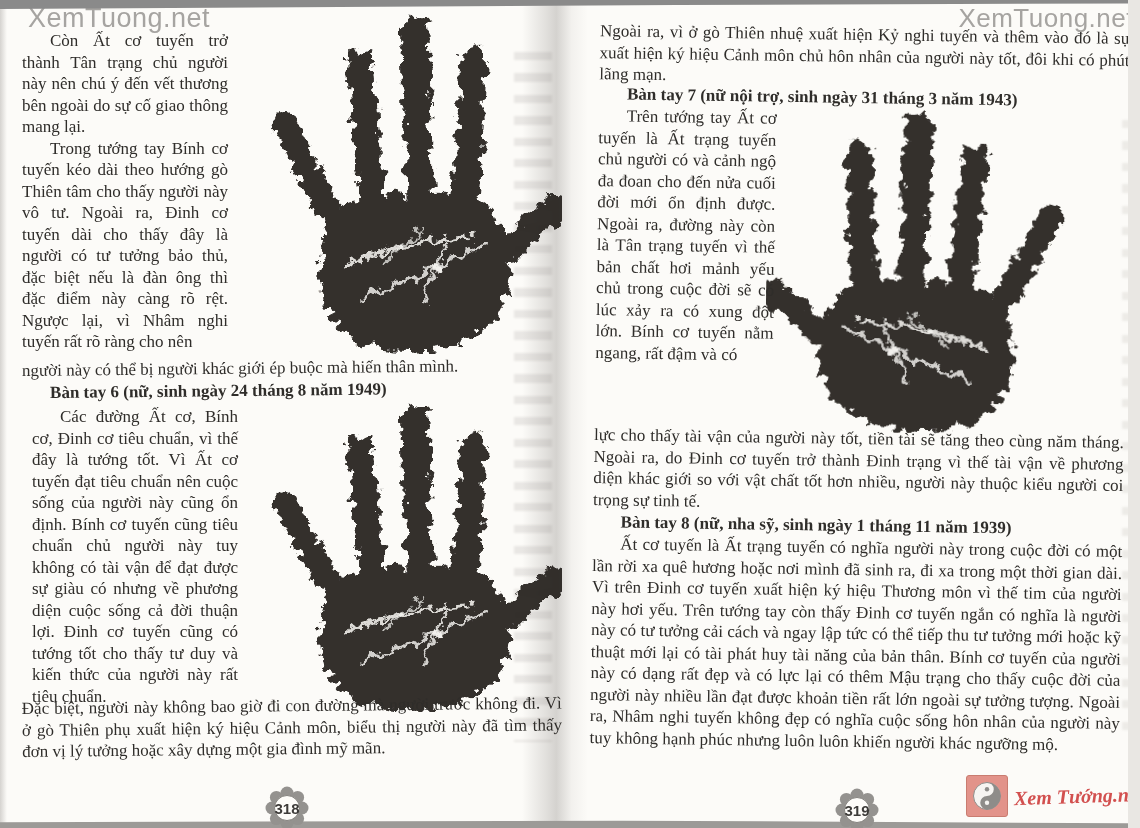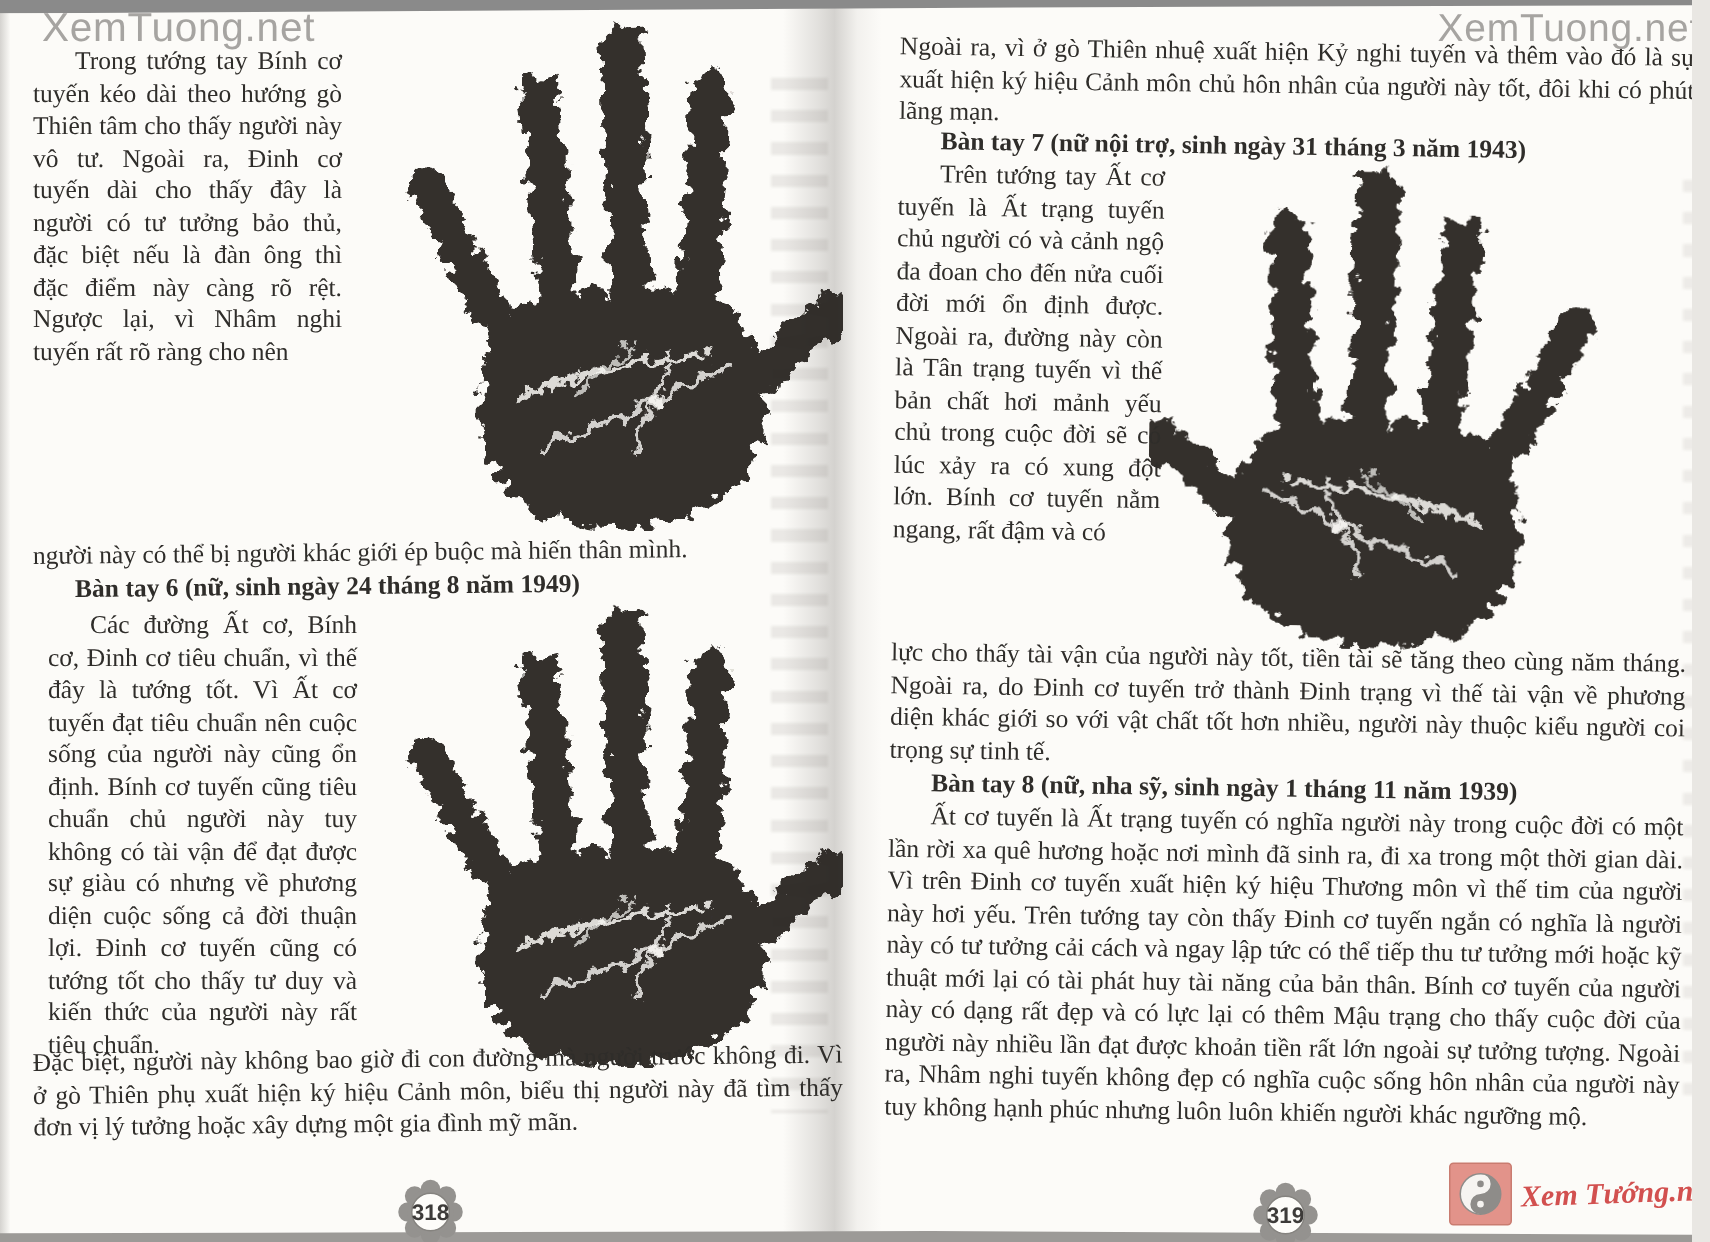--- a/index.html
+++ b/index.html
@@ -134,20 +134,21 @@
     <div class="wm wm-tl">XemTuong.net</div>
 
     <svg class="hand hand-a" viewBox="0 0 340 356" preserveAspectRatio="none">
         <use href="#hand"></use>
       </svg>
     <svg class="hand hand-b" viewBox="0 0 340 356" preserveAspectRatio="none">
         <use href="#hand"></use>
       </svg>
 
     <div class="txt col-l1">
+      <p class="indent">Còn Ất cơ tuyến trở thành Tân trạng chủ người này nên chú ý đến vết thương bên ngoài do sự cố giao thông mang lại.</p>
       <p class="indent">Trong tướng tay Bính cơ tuyến kéo dài theo hướng gò Thiên tâm cho thấy người này vô tư. Ngoài ra, Đinh cơ tuyến dài cho thấy đây là người có tư tưởng bảo thủ, đặc biệt nếu là đàn ông thì đặc điểm này càng rõ rệt. Ngược lại, vì Nhâm nghi tuyến rất rõ ràng cho nên</p>
     </div>
     <div class="txt fw-l1 tiltL">người này có thể bị người khác giới ép buộc mà hiến thân mình.</div>
     <div class="heading h6 tiltL">Bàn tay 6 (nữ, sinh ngày 24 tháng 8 năm 1949)</div>
     <div class="txt col-l2">
       <p class="indent">Các đường Ất cơ, Bính cơ, Đinh cơ tiêu chuẩn, vì thế đây là tướng tốt. Vì Ất cơ tuyến đạt tiêu chuẩn nên cuộc sống của người này cũng ổn định. Bính cơ tuyến cũng tiêu chuẩn chủ người này tuy không có tài vận để đạt được sự giàu có nhưng về phương diện cuộc sống cả đời thuận lợi. Đinh cơ tuyến cũng có tướng tốt cho thấy tư duy và kiến thức của người này rất tiêu chuẩn.</p>
     </div>
     <div class="txt fw-l3 tiltL">Đặc biệt, người này không bao giờ đi con đường mà người trước không đi. Vì ở gò Thiên phụ xuất hiện ký hiệu Cảnh môn, biểu thị người này đã tìm thấy đơn vị lý tưởng hoặc xây dựng một gia đình mỹ mãn.</div>
 
     <div class="badge badge-l">

